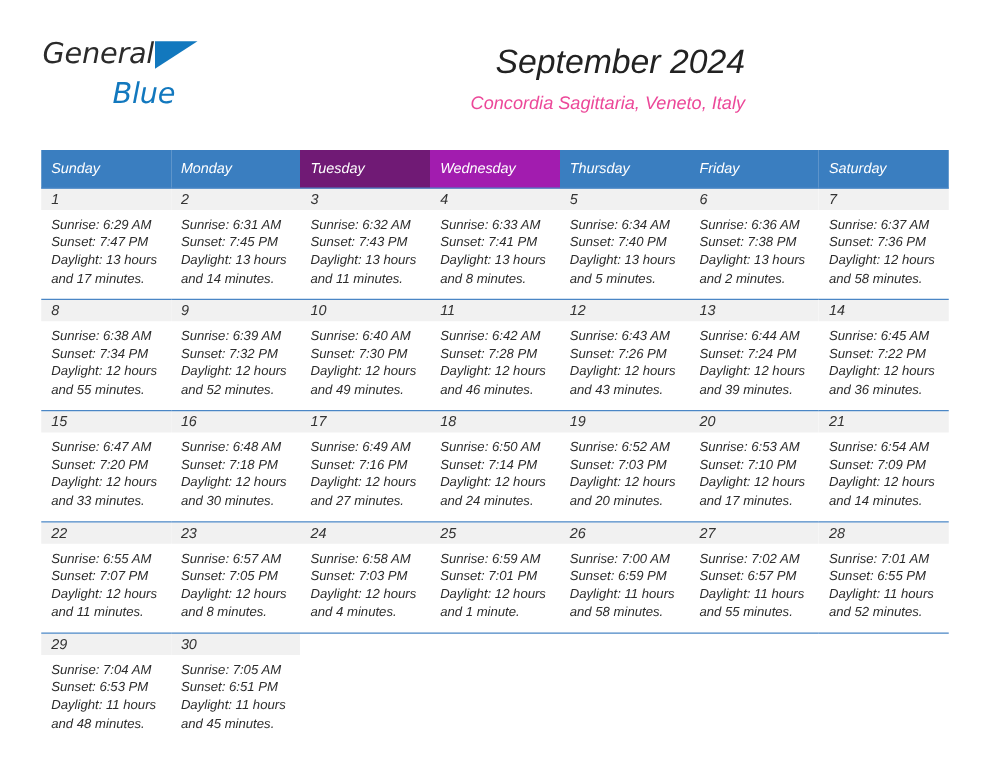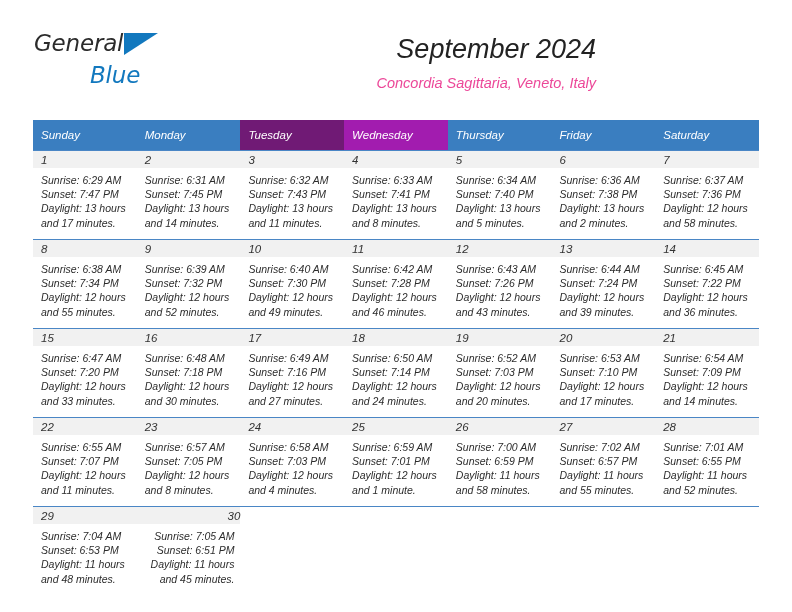--- a/index.html
+++ b/index.html
@@ -417,21 +417,21 @@
           </tr>
           <tr class="week">
             <td style="border-top-color: rgb(74, 134, 197);">
               <div class="daynum-band" style="background: rgb(241, 241, 241);">29</div>
               <div class="cell-body">
                 <div class="line">Sunrise: 7:04 AM</div>
                 <div class="line">Sunset: 6:53 PM</div>
                 <div class="daylight">Daylight: 11 hours and 48 minutes.</div>
               </div>
             </td>
-            <td style="border-top-color: rgb(74, 134, 197); text-align: right;">
+            <td style="border-top-color: rgb(74, 134, 197);">
               <div class="daynum-band" style="background: rgb(241, 241, 241);">30</div>
               <div class="cell-body">
                 <div class="line">Sunrise: 7:05 AM</div>
                 <div class="line">Sunset: 6:51 PM</div>
                 <div class="daylight">Daylight: 11 hours and 45 minutes.</div>
               </div>
             </td>
             <td class="empty" style="border-top-color: rgb(74, 134, 197);">
               <div class="daynum-band">&nbsp;</div>
             </td>

